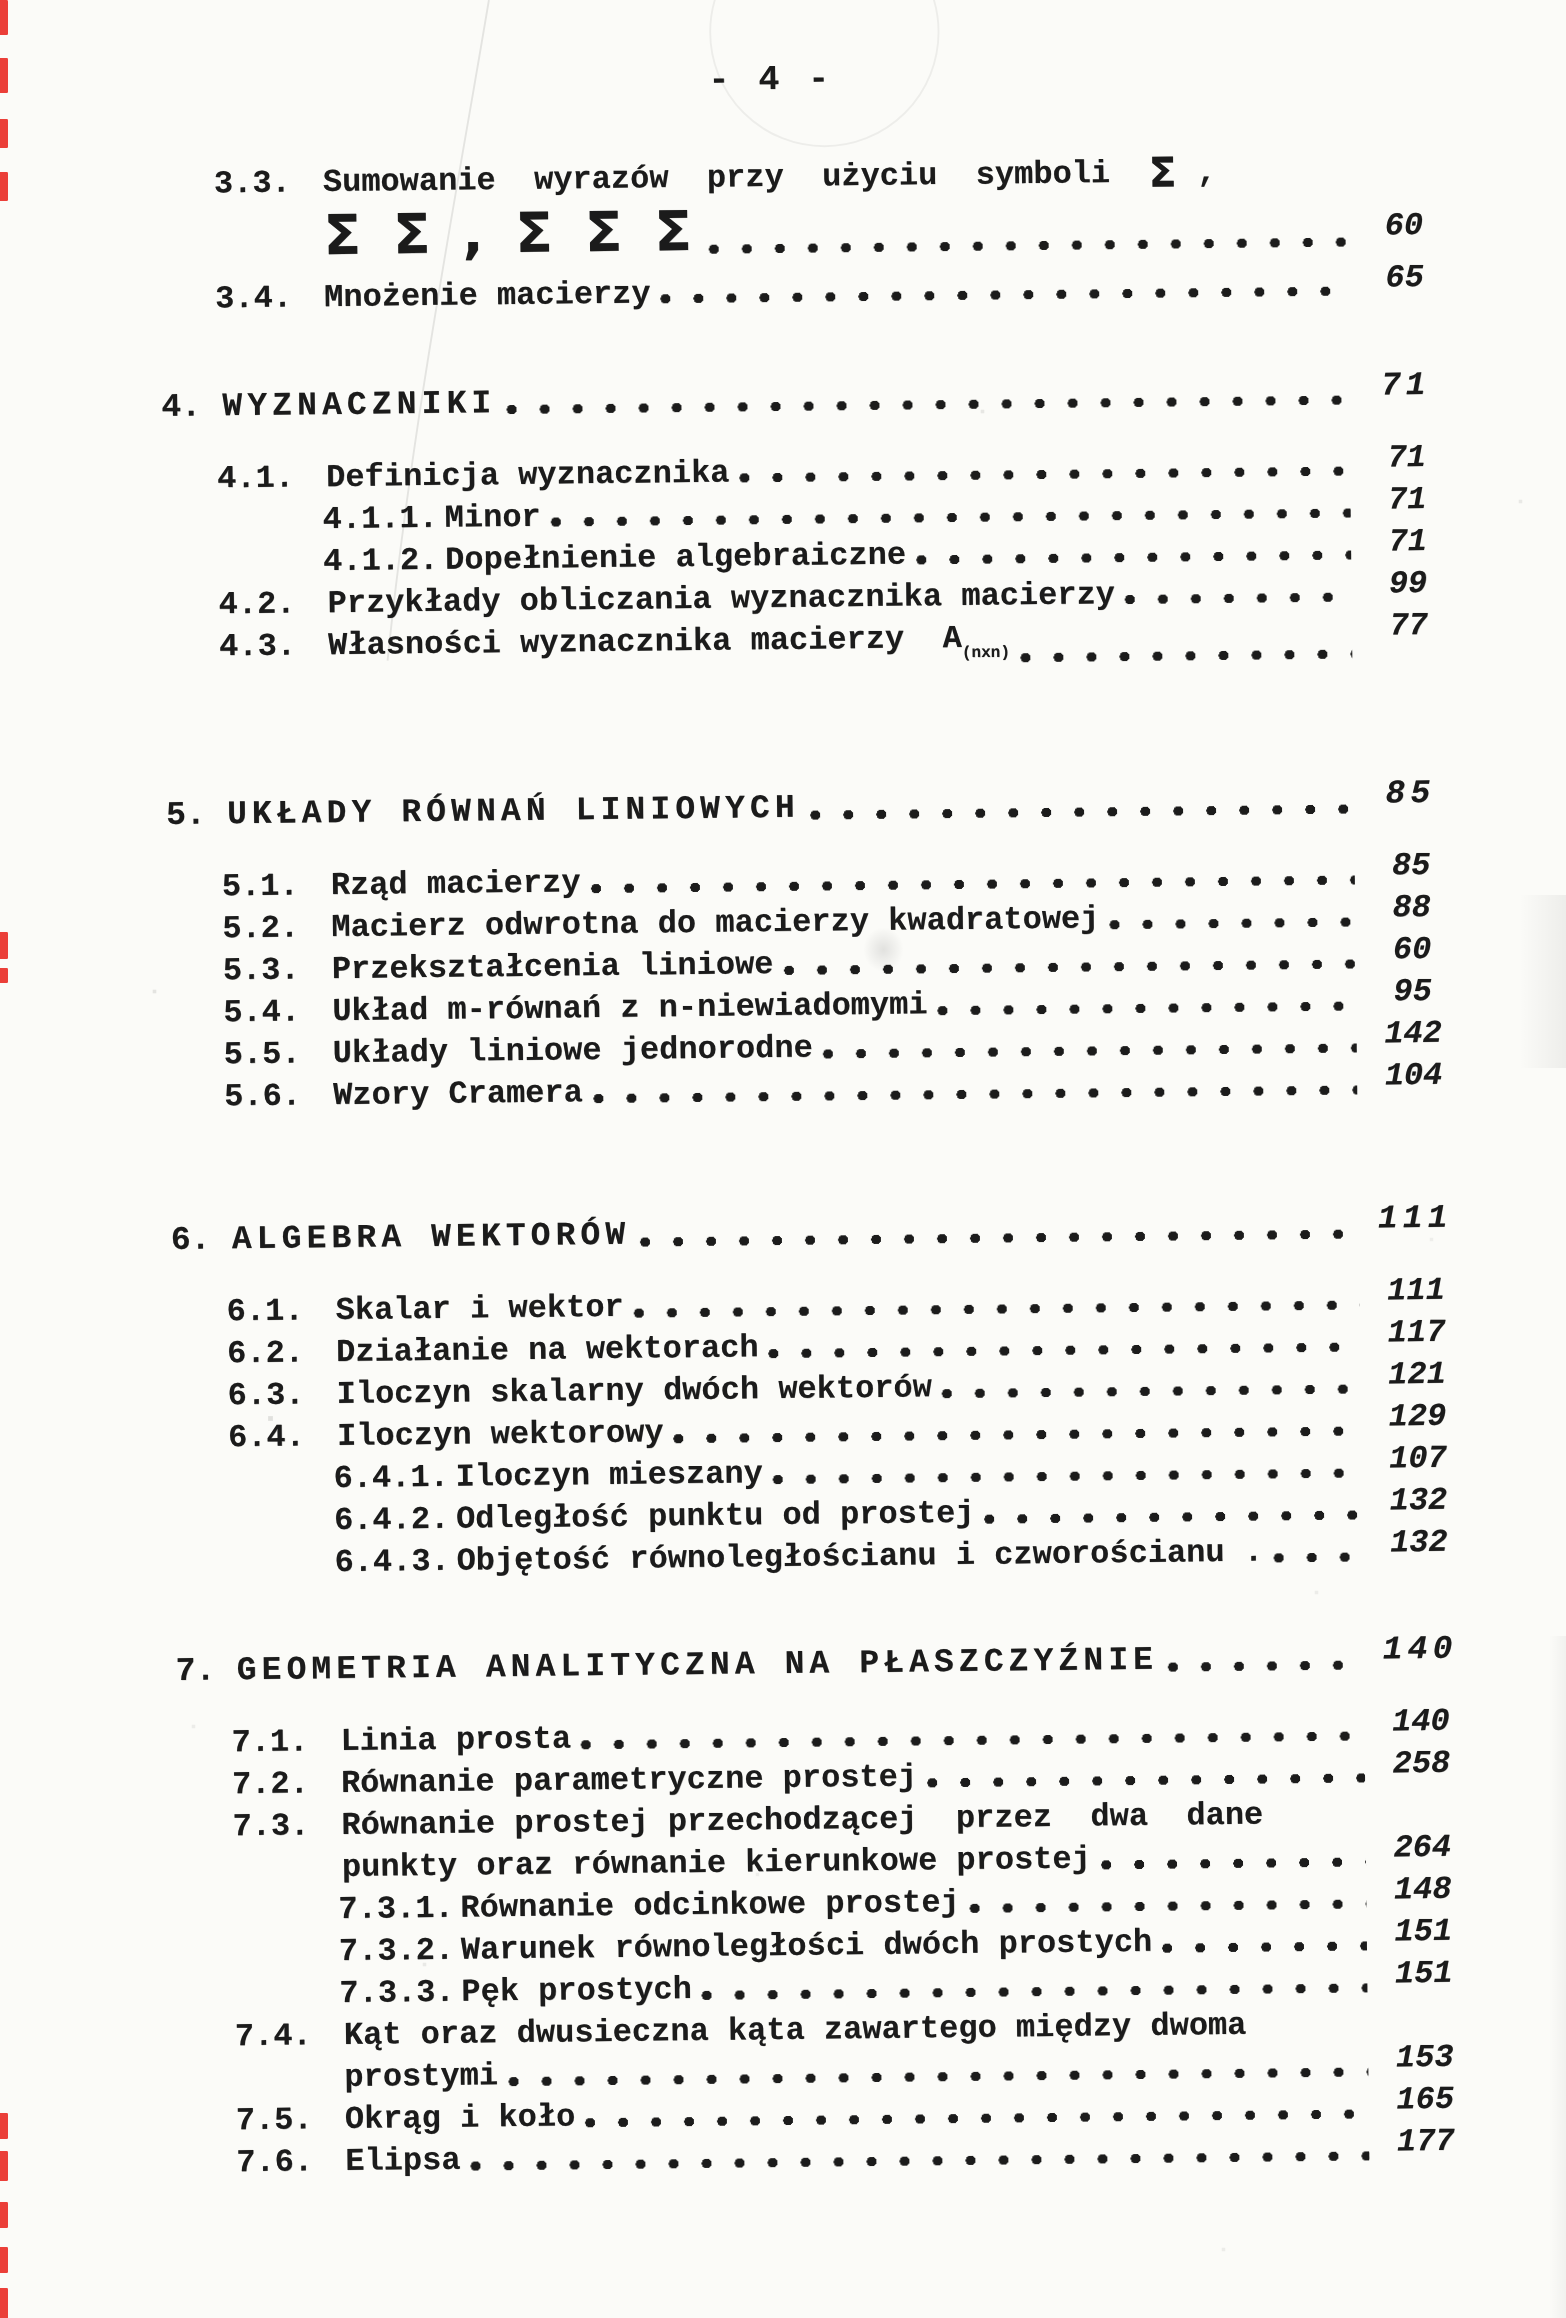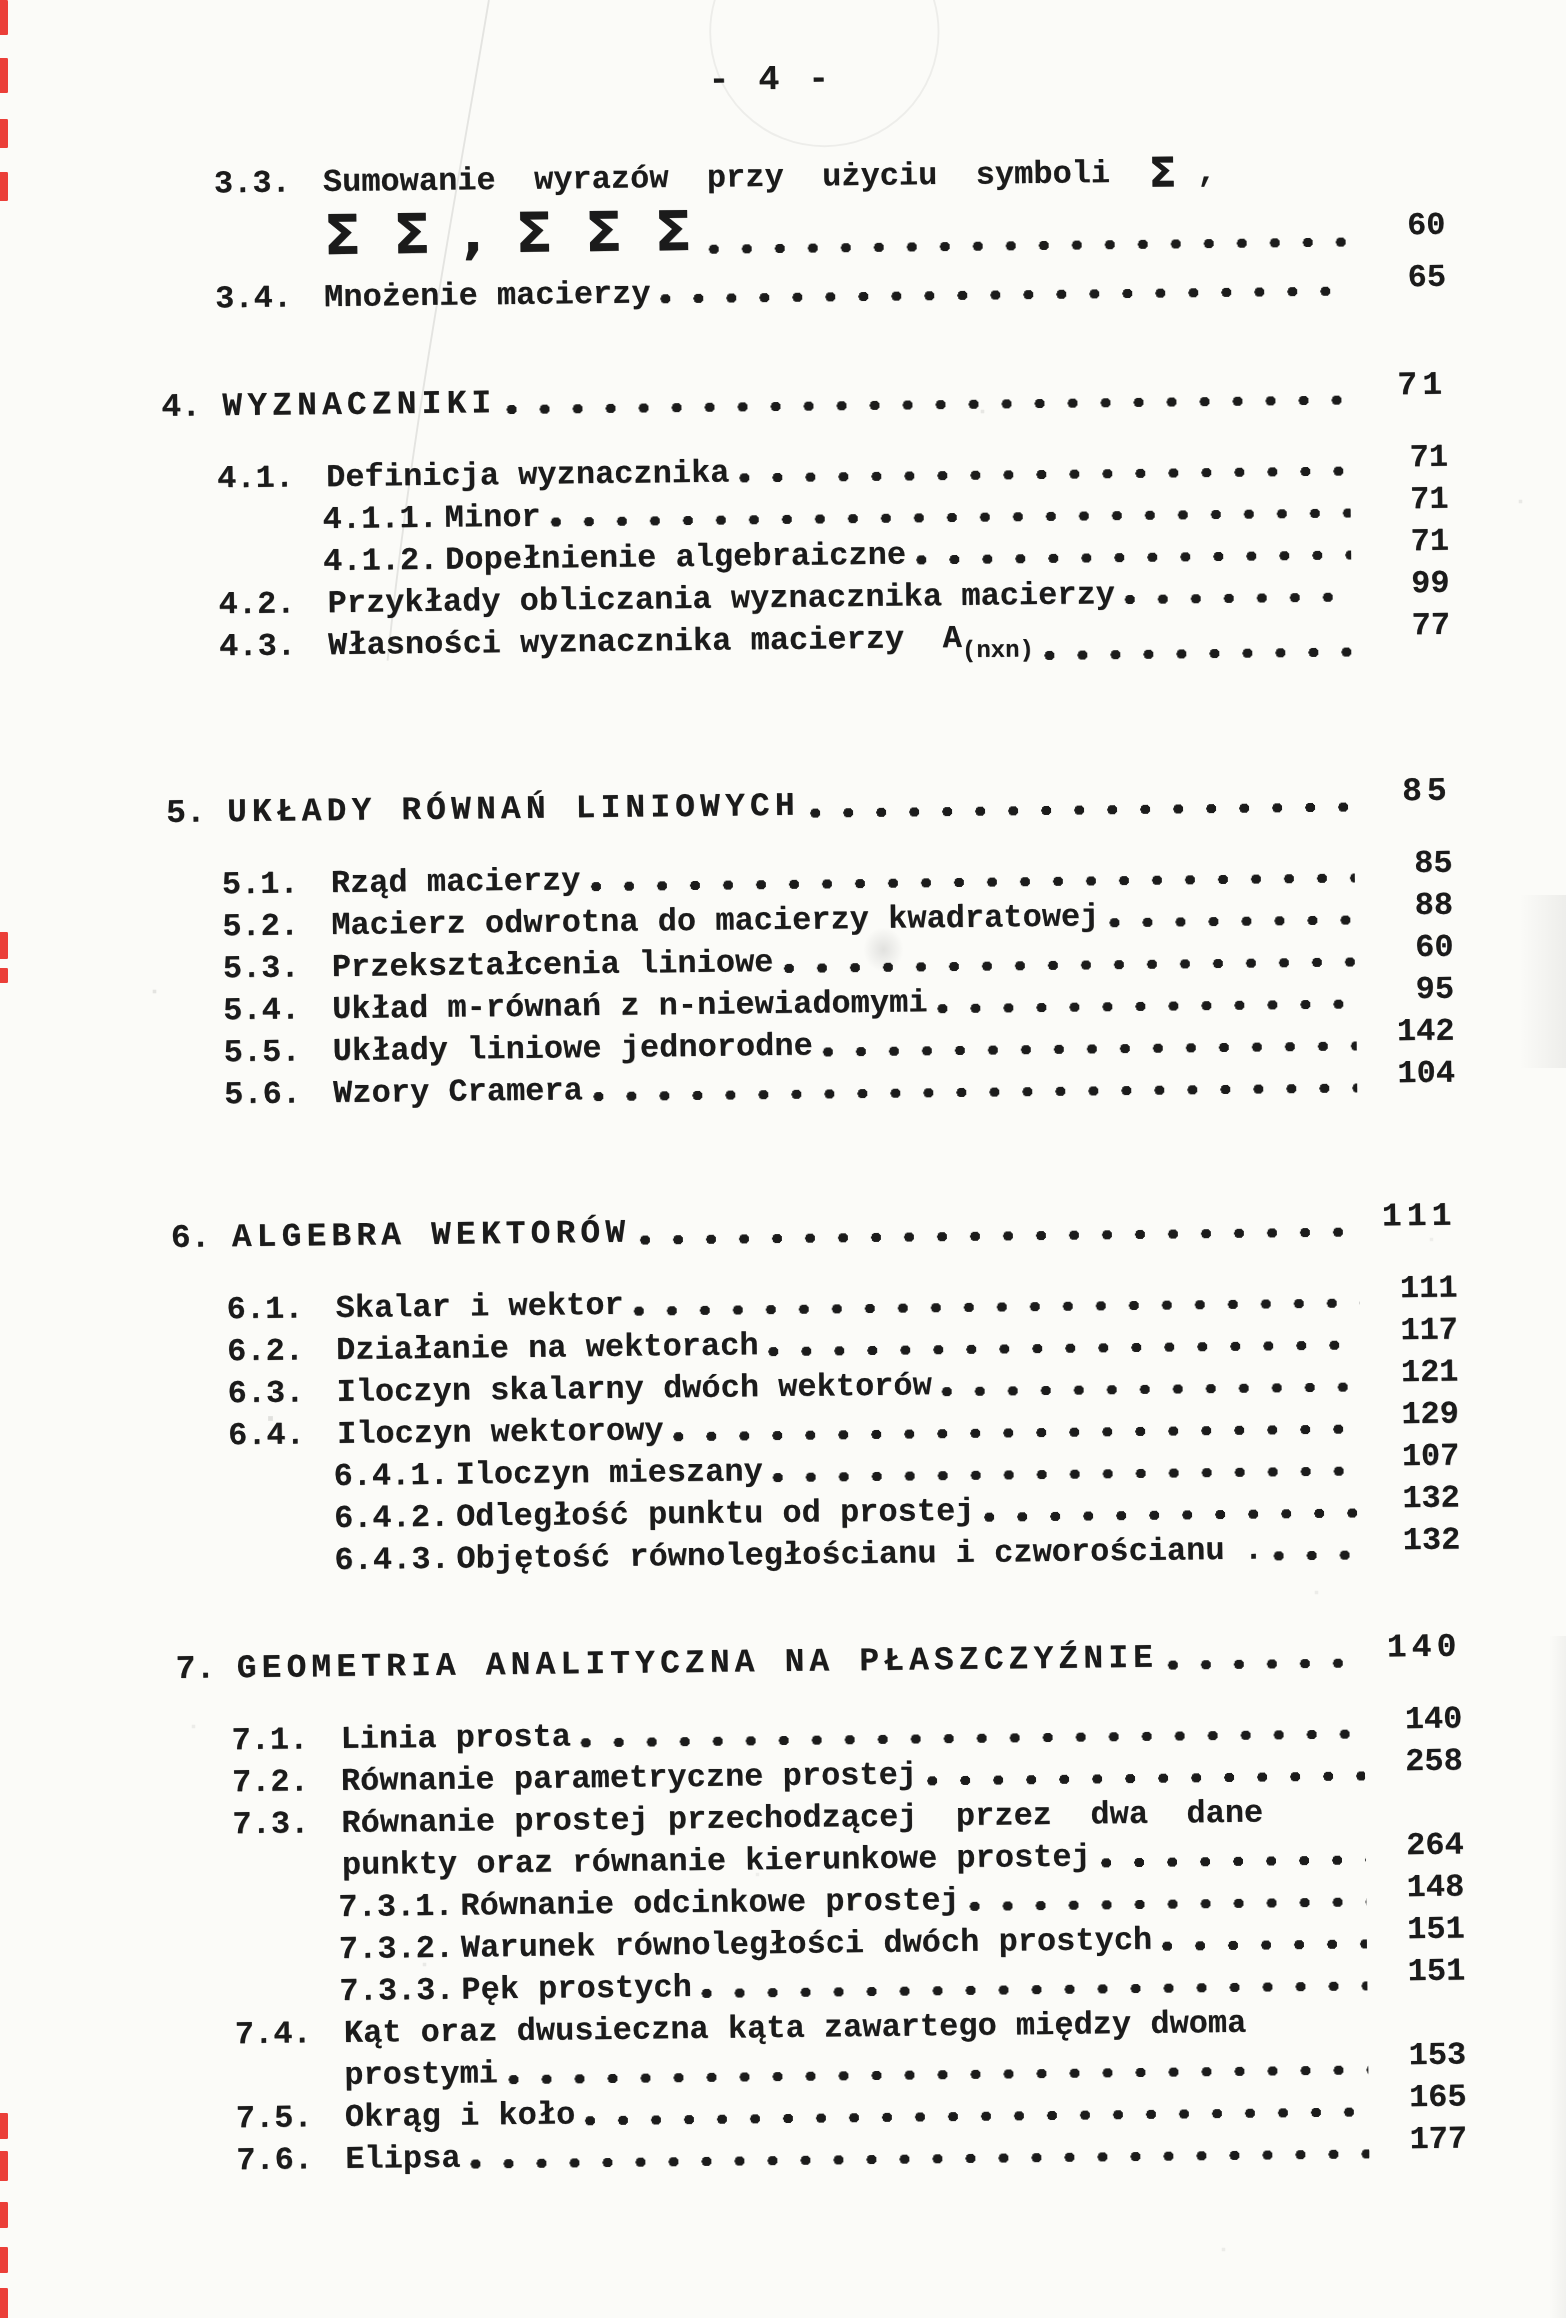--- a/index.html
+++ b/index.html
@@ -58,21 +58,21 @@
     white-space:pre;
   }
   .bigsigma{
     font-family:"DejaVu Sans",sans-serif;
     font-size:55px;
     letter-spacing:6.4px;
     white-space:pre;
   }
   .sigrow{line-height:62px;}
   .sub{
-    font-size:24px;
+    font-size:16px;
     vertical-align:-10.3px;
     white-space:pre;
   }
   .leader{
     flex:1 1 auto;
     min-width:0;
     align-self:stretch;
     position:relative;
   }
   .leader::after{
@@ -81,23 +81,24 @@
     left:9px;right:15.4px;bottom:8.3px;
     height:15.4px;
     background-image:radial-gradient(circle 5.1px at 6.4px 7.7px, var(--ink) 97%, rgba(0,0,0,0) 100%);
     background-size:33px 15.4px;
     background-repeat:repeat-x;
   }
   .sigrow .leader::after{bottom:15.4px;}
   .pg{
     flex:none;
     width:83px;
-    text-align:right;
+    text-align:center;
     transform:translateY(-7.7px);
     white-space:pre;
+    font-style:italic;
   }
   
   .edge-mark{
     position:absolute;left:0;width:7.7px;
     background:var(--red);
     opacity:.88;
     border-radius:0 1.3px 1.3px 0;
   }
   .artifacts-svg{position:absolute;top:0;left:0;pointer-events:none;}
   .smudge-right{

